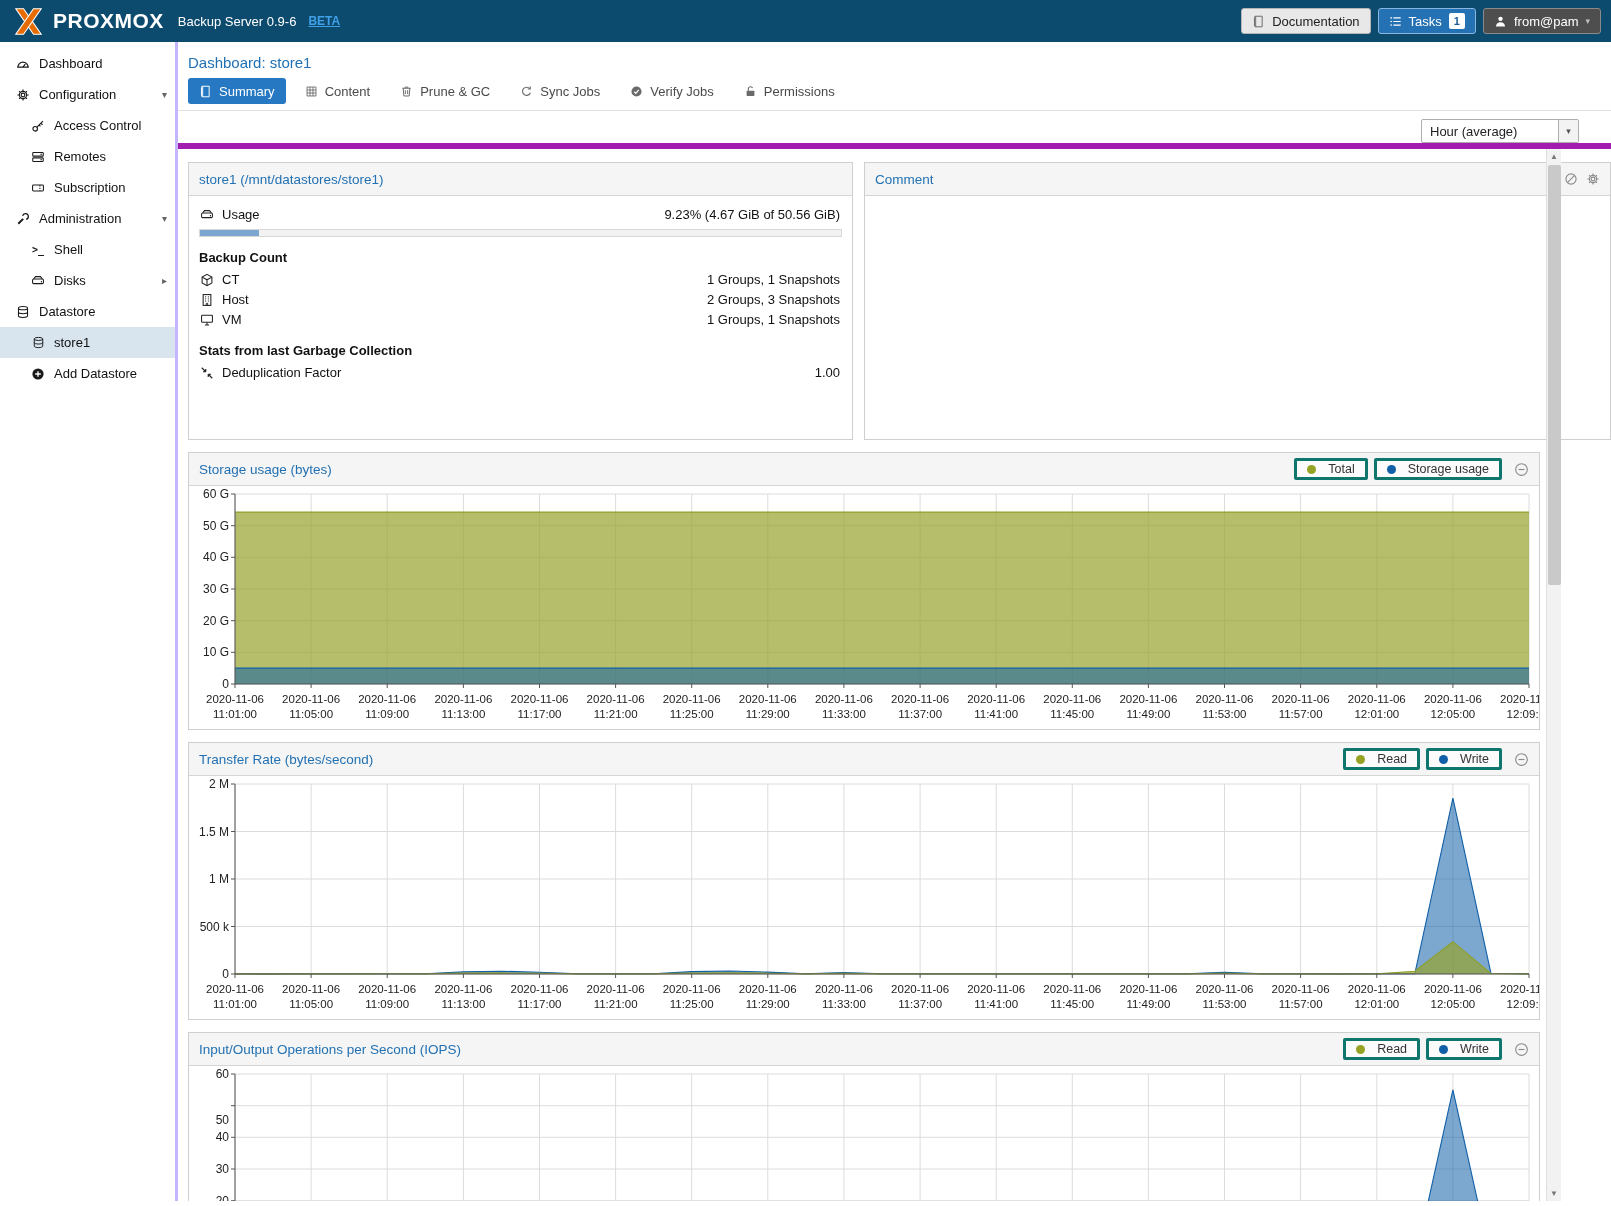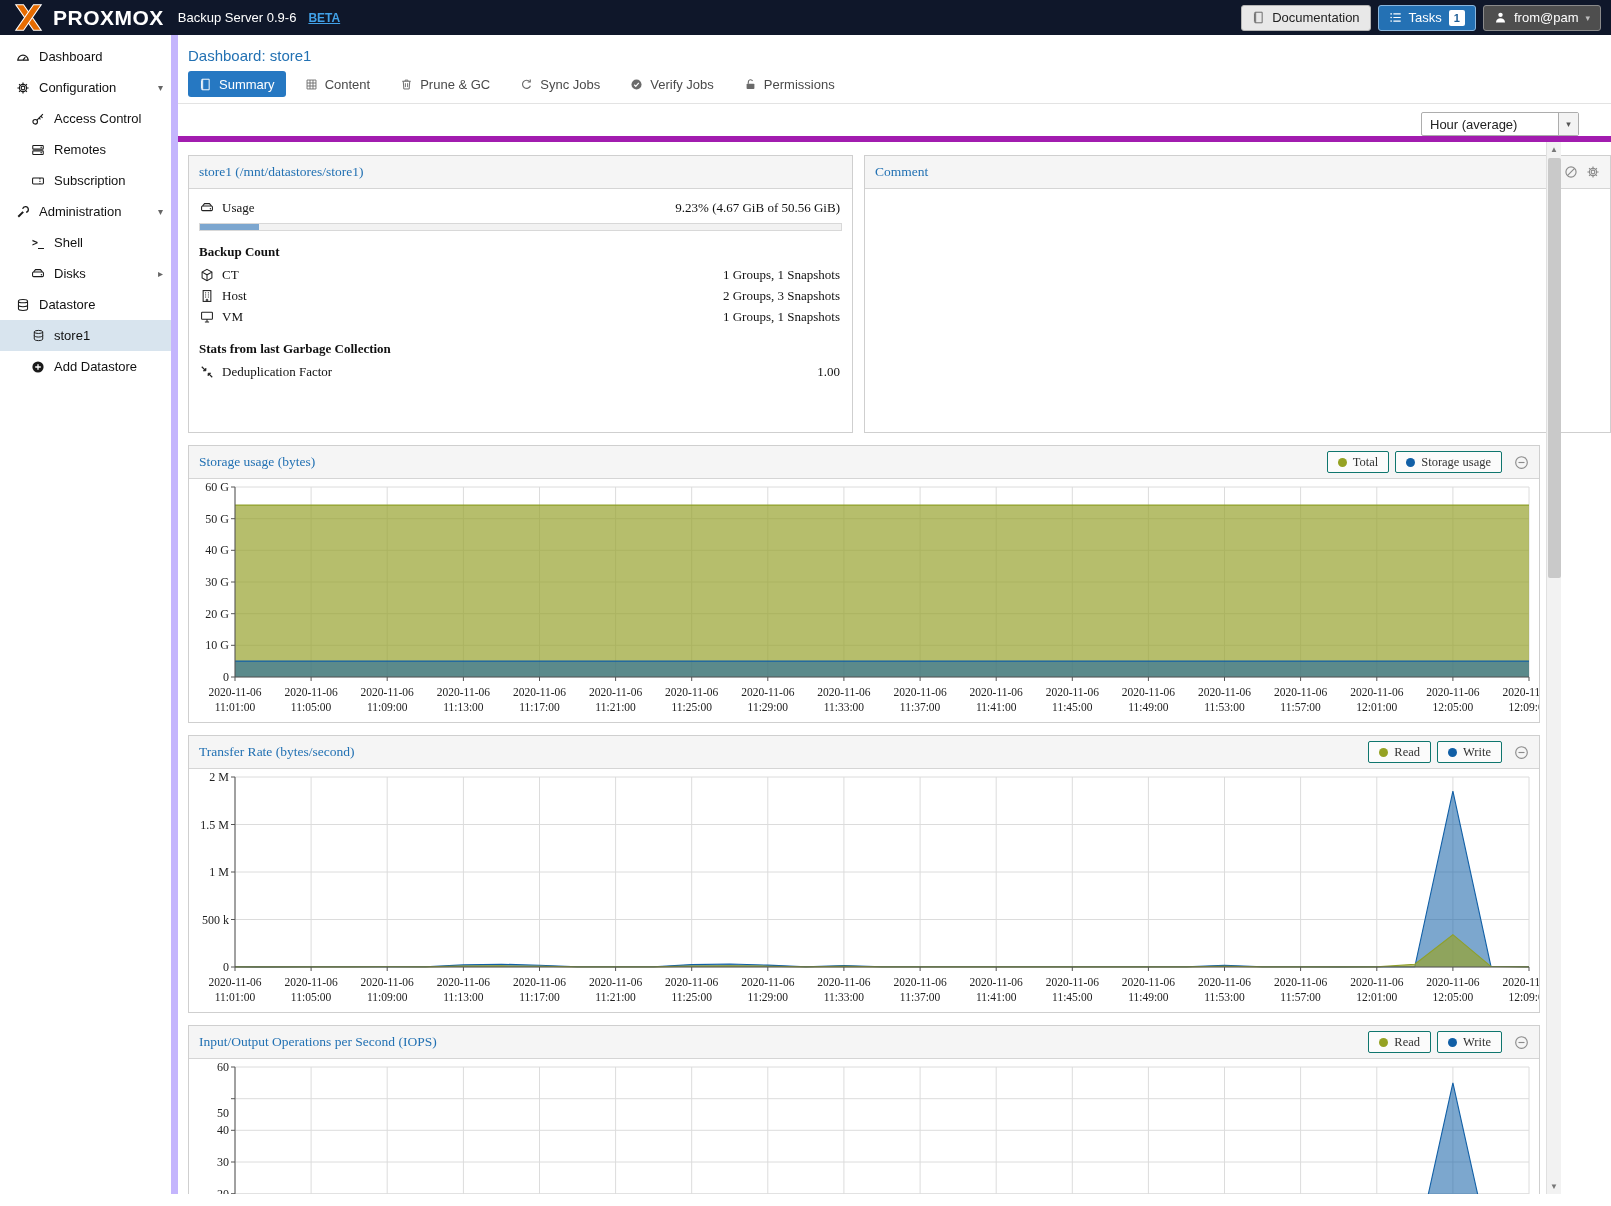--- a/index.html
+++ b/index.html
@@ -1,55 +1,55 @@
 <!DOCTYPE html>
 <html><head>
 <meta charset="utf-8">
 <style>
   * { box-sizing: border-box; margin: 0; padding: 0; }
   html,body { width:1611px; height:1206px; overflow:hidden; }
   body { font-family:"Liberation Sans", sans-serif; font-size:13px; background:#fff; color:#111; }
 
   
-  .topbar { height:35px; background:#0f172a; display:flex; align-items:center; padding:0 10px; }
+  .topbar { height:42px; background:#0c4a6e; display:flex; align-items:center; padding:0 10px; }
   .brand { display:flex; align-items:center; gap:6px; }
   .brand-name { color:#fff; font-size:21px; font-weight:bold; letter-spacing:.5px; }
   .product { color:#fff; font-size:13px; margin-left:8px; }
   .beta { color:#41a1e8; font-size:12px; font-weight:bold; margin-left:6px; text-decoration:underline; cursor:pointer; }
   .topbar-right { margin-left:auto; display:flex; align-items:center; gap:7px; }
   .tbtn { height:26px; display:flex; align-items:center; gap:7px; padding:0 10px; border-radius:3px; border:1px solid; font-size:13px; cursor:pointer; }
   .btn-doc { background:#e8e8e8; border-color:#b5b5b5; color:#222; }
   .btn-tasks { background:#2471b4; border-color:#8ab6dd; color:#fff; }
   .badge { background:#fff; color:#1d5d96; font-weight:bold; font-size:11px; line-height:16px; height:16px; padding:0 5px; border-radius:2px; }
   .btn-user { background:#4e4e4e; border-color:#8a8a8a; color:#fff; }
   .caret { font-size:9px; color:#bdbdbd; }
 
   
   .layout { display:flex; height:1159px; }
-  .sidebar { width:178px; background:#fff; border-right:7px solid #c4b5fd; padding-top:6px; flex:none; }
+  .sidebar { width:178px; background:#fff; border-right:3px solid #c4b5fd; padding-top:6px; flex:none; }
   .nav-item { height:31px; display:flex; align-items:center; padding:0 8px 0 14px; cursor:pointer; color:#111; }
   .nav-item.lvl1 { padding-left:29px; }
   .nav-item.selected { background:#d8e4ee; }
   .nicon { width:18px; margin-right:7px; display:flex; justify-content:center; align-items:center; color:#1a1a1a; flex:none; }
   .term { font-family:"DejaVu Sans Mono", monospace; font-size:10px; font-weight:bold; }
   .nav-caret { margin-left:auto; color:#666; font-size:10px; }
 
   .content { flex:1; position:relative; overflow:hidden; background:#fff; }
   .page-title { color:#2271b3; font-size:15px; padding:12px 10px 6px; height:36px; }
   .tabbar { display:flex; gap:8px; padding:0 0 7px 10px; height:33px; border-bottom:1px solid #e3e3e3; }
   .tab { display:flex; align-items:center; gap:7px; padding:0 11px; height:26px; border-radius:3px; color:#4a4a4a; cursor:pointer; }
   .ticon { display:flex; color:#6a6a6a; }
   .tab.active { background:#2678c2; color:#fff; }
   .tab.active .ticon { color:#fff; }
   .toolbar { height:38px; border-bottom:6px solid #a21caf; display:flex; align-items:flex-end; justify-content:flex-end; padding-right:32px; }
   .combo { width:158px; height:24px; border:1px solid #adadad; border-radius:2px; display:flex; align-items:stretch; background:#fff; cursor:pointer; }
   .combo-text { flex:1; display:flex; align-items:center; padding:0 8px; color:#222; }
   .combo-arrow { width:20px; border-left:1px solid #adadad; background:#f3f3f3; display:flex; align-items:center; justify-content:center; color:#555; font-size:9px; }
 
-  .content-body { position:absolute; top:107px; left:0; right:0; bottom:0; padding:13px 0 0 10px; overflow:hidden;font-family:Liberation Serif, serif; }
+  .content-body { position:absolute; top:107px; left:0; right:0; bottom:0; padding:13px 0 0 10px; overflow:hidden; }
   .top-row { display:flex; gap:11px; margin-bottom:12px; }
 
   .panel { border:1px solid #cfcfcf; background:#fff; }
   .panel-header { height:33px; background:#f5f5f5; border-bottom:1px solid #d5d5d5; display:flex; align-items:center; padding:0 10px; }
   .panel-title { color:#2271b3; font-size:13.5px; }
   .ptools { margin-left:auto; display:flex; align-items:center; gap:8px; color:#8b8b8b; }
   .ptools > * { cursor:pointer; display:flex; }
 
   .panel-summary { width:665px; height:278px; }
   .panel-comment { flex:1; height:278px; }
@@ -57,21 +57,21 @@
   .usage-row { display:flex; justify-content:space-between; padding:11px 12px 0 10px;text-align:right; }
   .icon-label { display:flex; align-items:center; gap:7px; }
   .rowicon { display:flex; color:#222; width:16px; justify-content:center; flex:none; }
   .progress { margin:7px 10px 0 10px; height:8px; background:#f2f2f2; border:1px solid #d8d8d8; }
   .progress-fill { height:100%; background:#7ca6cf; }
   .section-title { font-weight:bold; padding:13px 10px 5px; }
   .stat-row { display:flex; justify-content:space-between; padding:2px 12px 3px 10px; }
 
   .chart-panel { width:1352px; margin-bottom:12px; }
   .legend { margin-left:auto; display:flex; align-items:center; }
-  .legend-item { display:flex; align-items:center; gap:6px; border:1px solid #0f766e; background:#fbfbfb; height:22px; padding:0 10px; font-size:12.5px; color:#333; border-radius:2px; margin-left:6px; cursor:pointer; }
+  .legend-item { display:flex; align-items:center; gap:12px; border:3px solid #0f766e; background:#fbfbfb; height:22px; padding:0 10px; font-size:12.5px; color:#333; border-radius:2px; margin-left:6px; cursor:pointer; }
   .dot { width:9px; height:9px; border-radius:50%; }
   .tool-collapse { margin-left:12px; color:#8b8b8b; display:flex; cursor:pointer; }
   .chart { position:relative; height:243px; overflow:hidden; background:#fff; }
   .ytick { position:absolute; left:0; width:40px; text-align:right; font-size:12px; color:#222; }
   .xtick { position:absolute; width:80px; text-align:center; font-size:11.5px; color:#222; line-height:15px; }
 
   .scrollbar { position:absolute; top:107px; bottom:0; left:1368px; width:15px; background:#f2f2f2; border-left:1px solid #e0e0e0; }
   .sb-up,.sb-down { height:15px; display:flex; align-items:center; justify-content:center; font-size:8px; color:#777; cursor:pointer; }
   .sb-down { position:absolute; bottom:0; left:0; right:0; }
   .sb-thumb { position:absolute; top:16px; left:1px; width:13px; height:420px; background:#c9c9c9; border-radius:2px; cursor:pointer; }

